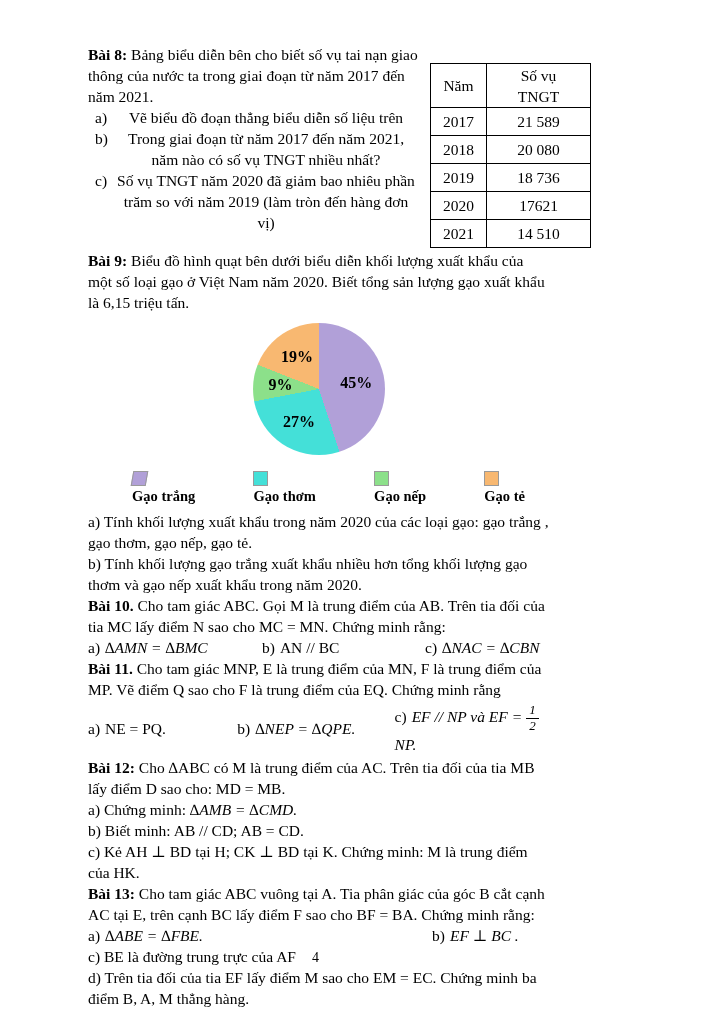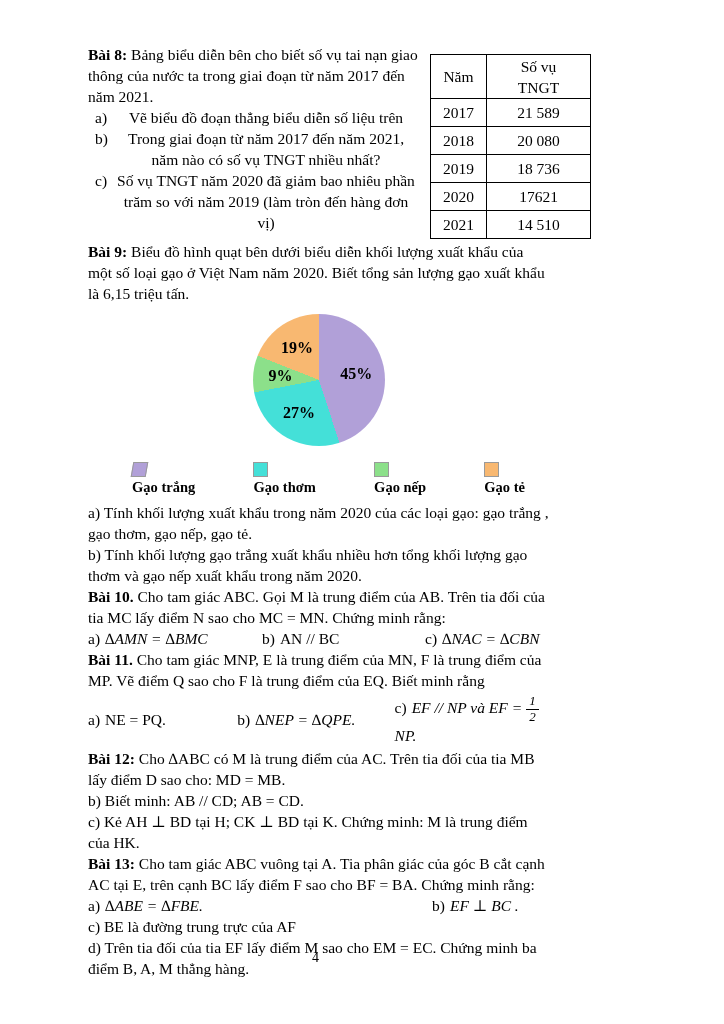--- a/index.html
+++ b/index.html
@@ -21,21 +21,21 @@
   .math { font-style:italic; }
   .mk { margin-right:5px; }
 
   
   .top-row { display:flex; align-items:flex-start; margin-right:-42px; }
   .bai8-text { flex:1 1 auto; padding-right:12px; }
   .list-item { display:flex; }
   .list-item .marker { flex:0 0 26px; padding-left:7px; }
   .list-item .itext { flex:1;text-align:center; }
 
-  table.tngt { border-collapse:collapse; flex:0 0 auto; margin-top:10px; }
+  table.tngt { border-collapse:collapse; flex:0 0 auto; margin-top:19px; }
   table.tngt th, table.tngt td {
     border:1px solid #000; text-align:center; font-weight:normal;
     font-size:15.5px; line-height:21px; vertical-align:middle;
   }
   table.tngt th { width:56px; height:44px; }
   table.tngt th.w2 { width:104px; }
   table.tngt td { height:28px; }
   .hdr2 span { display:block; }
 
   .sec { margin-top:2px; }
@@ -167,31 +167,32 @@
   <p class="sec">a) Tính khối lượng xuất khẩu trong năm 2020 của các loại gạo: gạo trắng , gạo thơm, gạo nếp, gạo tẻ.</p>
   <p>b) Tính khối lượng gạo trắng xuất khẩu nhiều hơn tổng khối lượng gạo thơm và gạo nếp xuất khẩu trong năm 2020.</p>
 
   <p><span class="b">Bài 10.</span> <span>Cho tam giác ABC. Gọi M là trung điểm của AB. Trên tia đối của tia MC lấy điểm N sao cho MC = MN. Chứng minh rằng:</span></p>
   <p class="parts-row">
     <span class="part p10a"><span class="mk">a)</span><span class="math">∆AMN = ∆BMC</span></span>
     <span class="part p10b"><span class="mk">b)</span><span>AN // BC</span></span>
     <span class="part"><span class="mk">c)</span><span class="math">∆NAC = ∆CBN</span></span>
   </p>
 
-  <p><span class="b">Bài 11.</span> <span>Cho tam giác MNP, E là trung điểm của MN, F là trung điểm của MP. Vẽ điểm Q sao cho F là trung điểm của EQ. Biết minh rằng</span></p>
+  <p><span class="b">Bài 11.</span> <span>Cho tam giác MNP, E là trung điểm của MN, F là trung điểm của MP. Vẽ điểm Q sao cho F là trung điểm của EQ. Chứng minh rằng</span></p>
   <p class="parts-row tall">
     <span class="part p11a"><span class="mk">a)</span><span>NE = PQ.</span></span>
     <span class="part p11b"><span class="mk">b)</span><span class="math">∆NEP = ∆QPE.</span></span>
     <span class="part"><span class="mk">c)</span><span class="math">EF // NP và EF =</span><span class="frac">
           <span class="num">1</span>
           <span class="den">2</span>
         </span><span class="math">NP.</span></span>
   </p>
 
   <p><span class="b">Bài 12:</span> <span>Cho ∆ABC có M là trung điểm của AC. Trên tia đối của tia MB lấy điểm D sao cho: MD = MB.</span></p>
+  <p><span>a) Chứng minh: </span><span class="math">∆AMB = ∆CMD.</span></p>
   <p>b) Biết minh: AB // CD; AB = CD.</p>
   <p>c) Kẻ AH ⊥ BD tại H; CK ⊥ BD tại K. Chứng minh: M là trung điểm của HK.</p>
 
   <p><span class="b">Bài 13:</span> <span>Cho tam giác ABC vuông tại A. Tia phân giác của góc B cắt cạnh AC tại E, trên cạnh BC lấy điểm F sao cho BF = BA. Chứng minh rằng:</span></p>
   <p class="parts-row">
     <span class="part p13a"><span class="mk">a)</span><span class="math">∆ABE = ∆FBE.</span></span>
     <span class="part"><span class="mk">b)</span><span class="math">EF ⊥ BC .</span></span>
   </p>
   <p>c) BE là đường trung trực của AF</p>
   <p>d) Trên tia đối của tia EF lấy điểm M sao cho EM = EC. Chứng minh ba điểm B, A, M thẳng hàng.</p>

